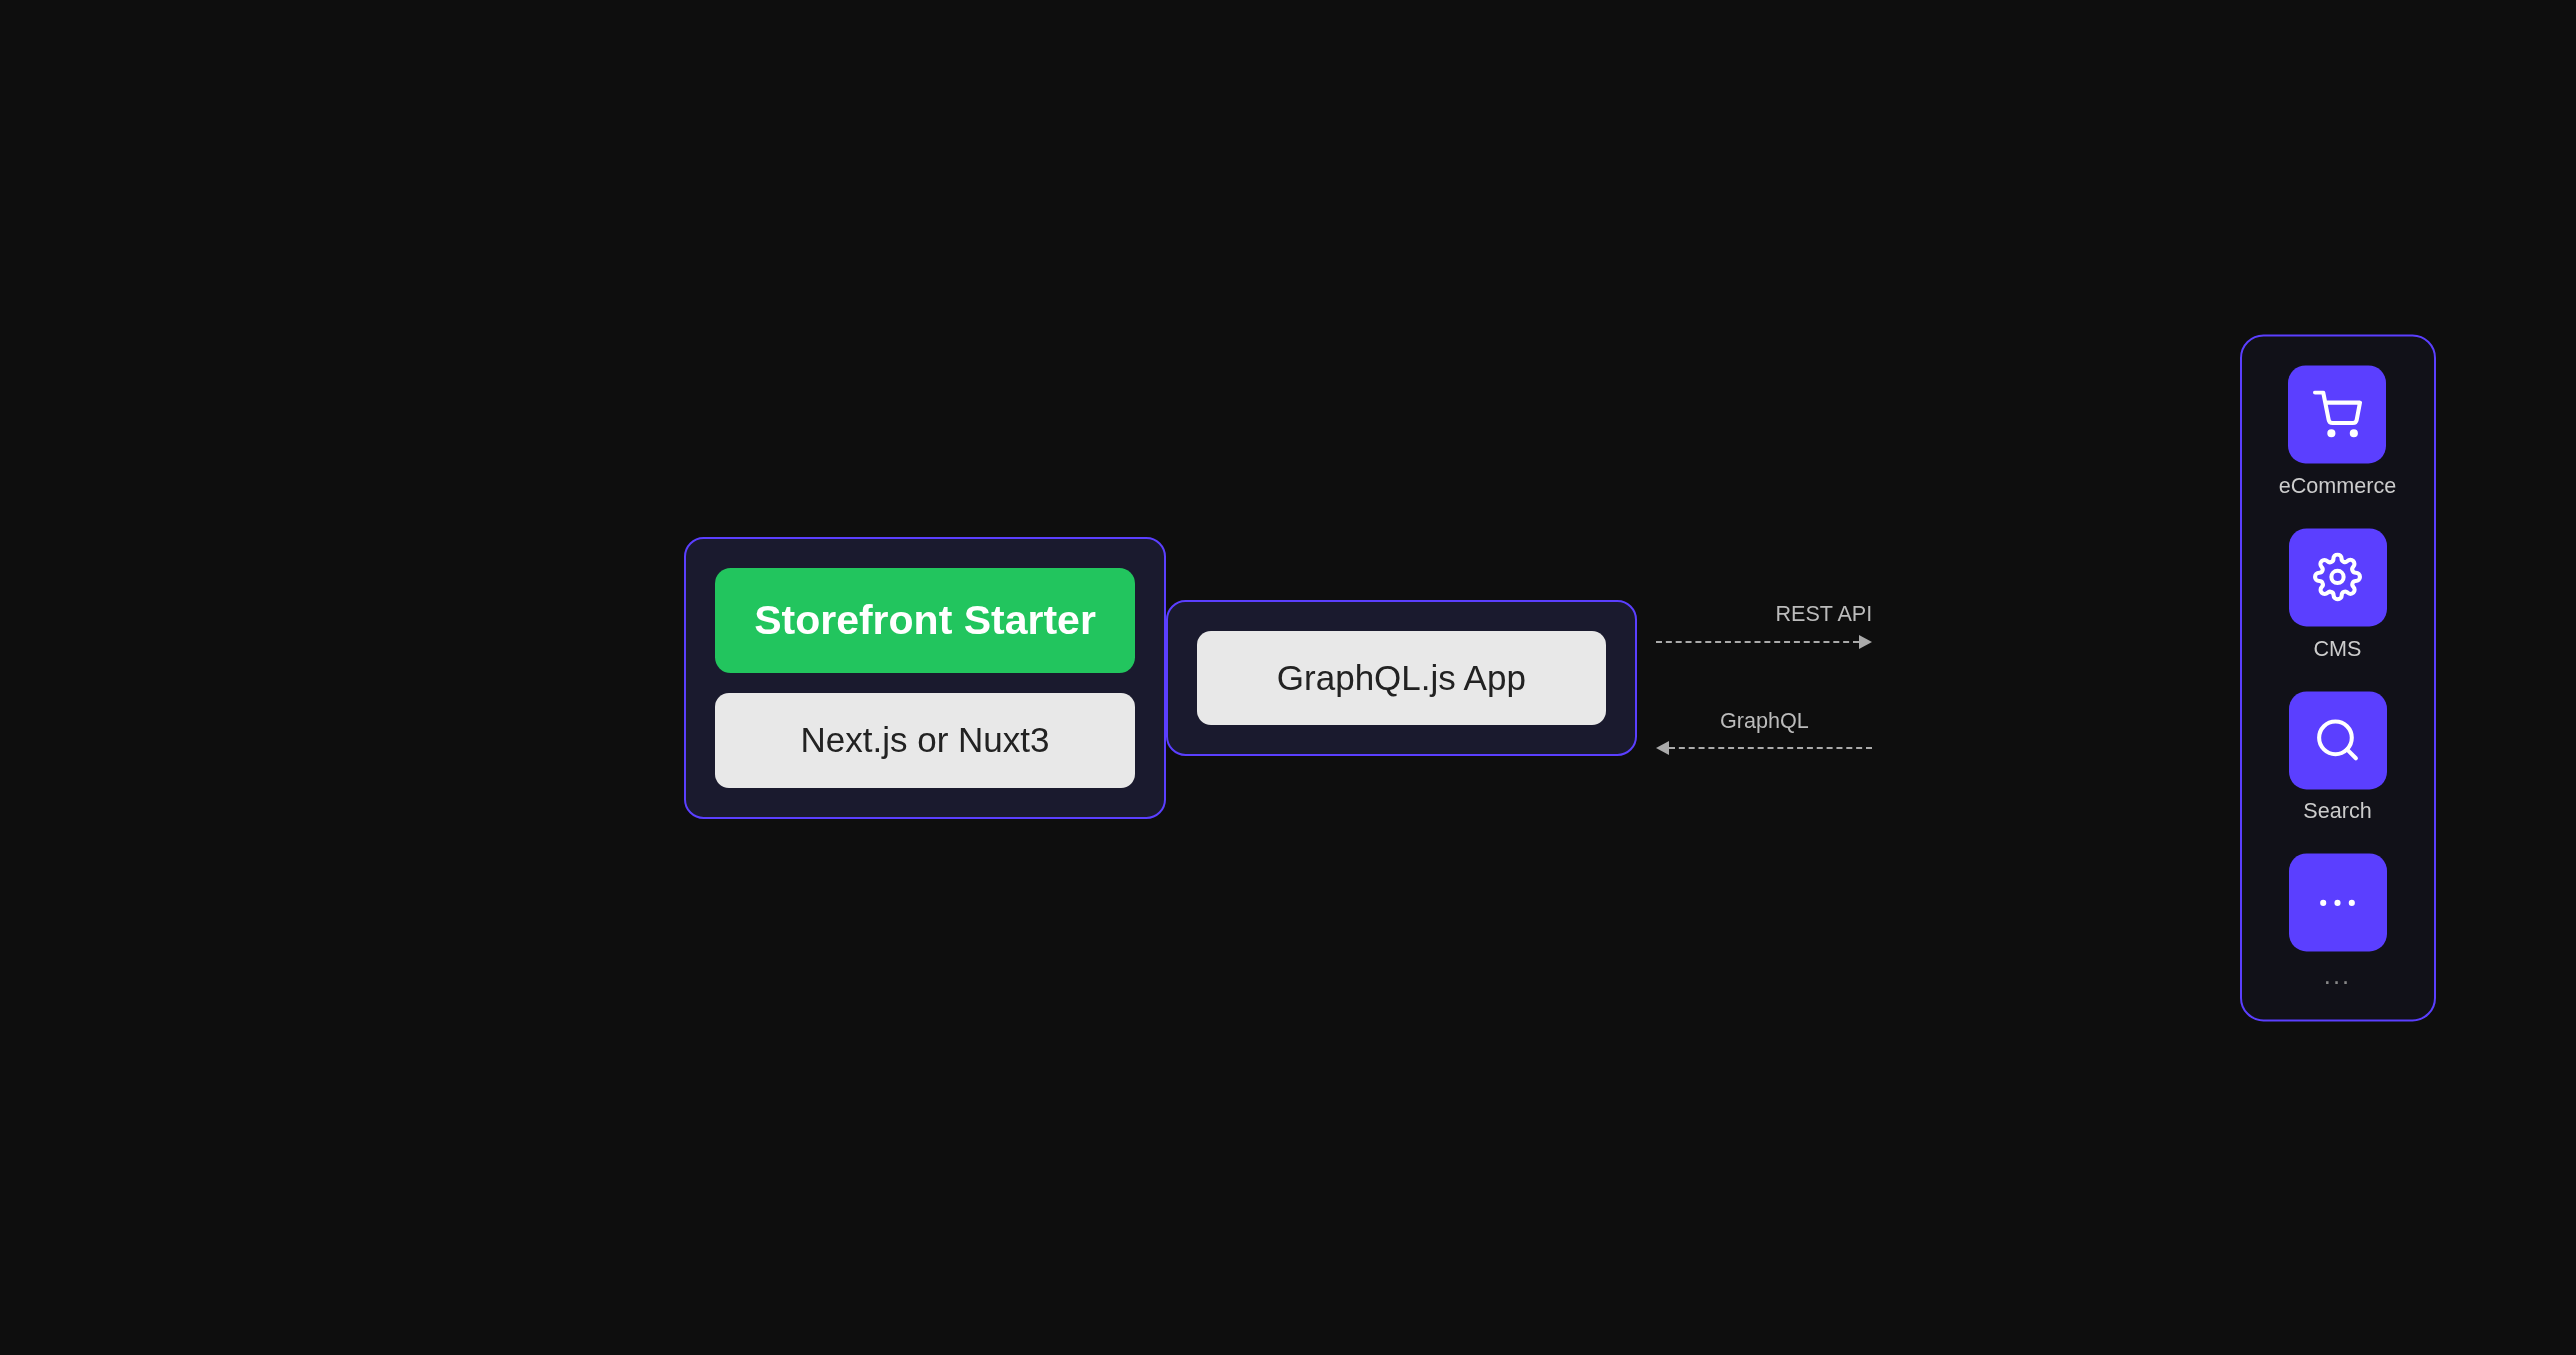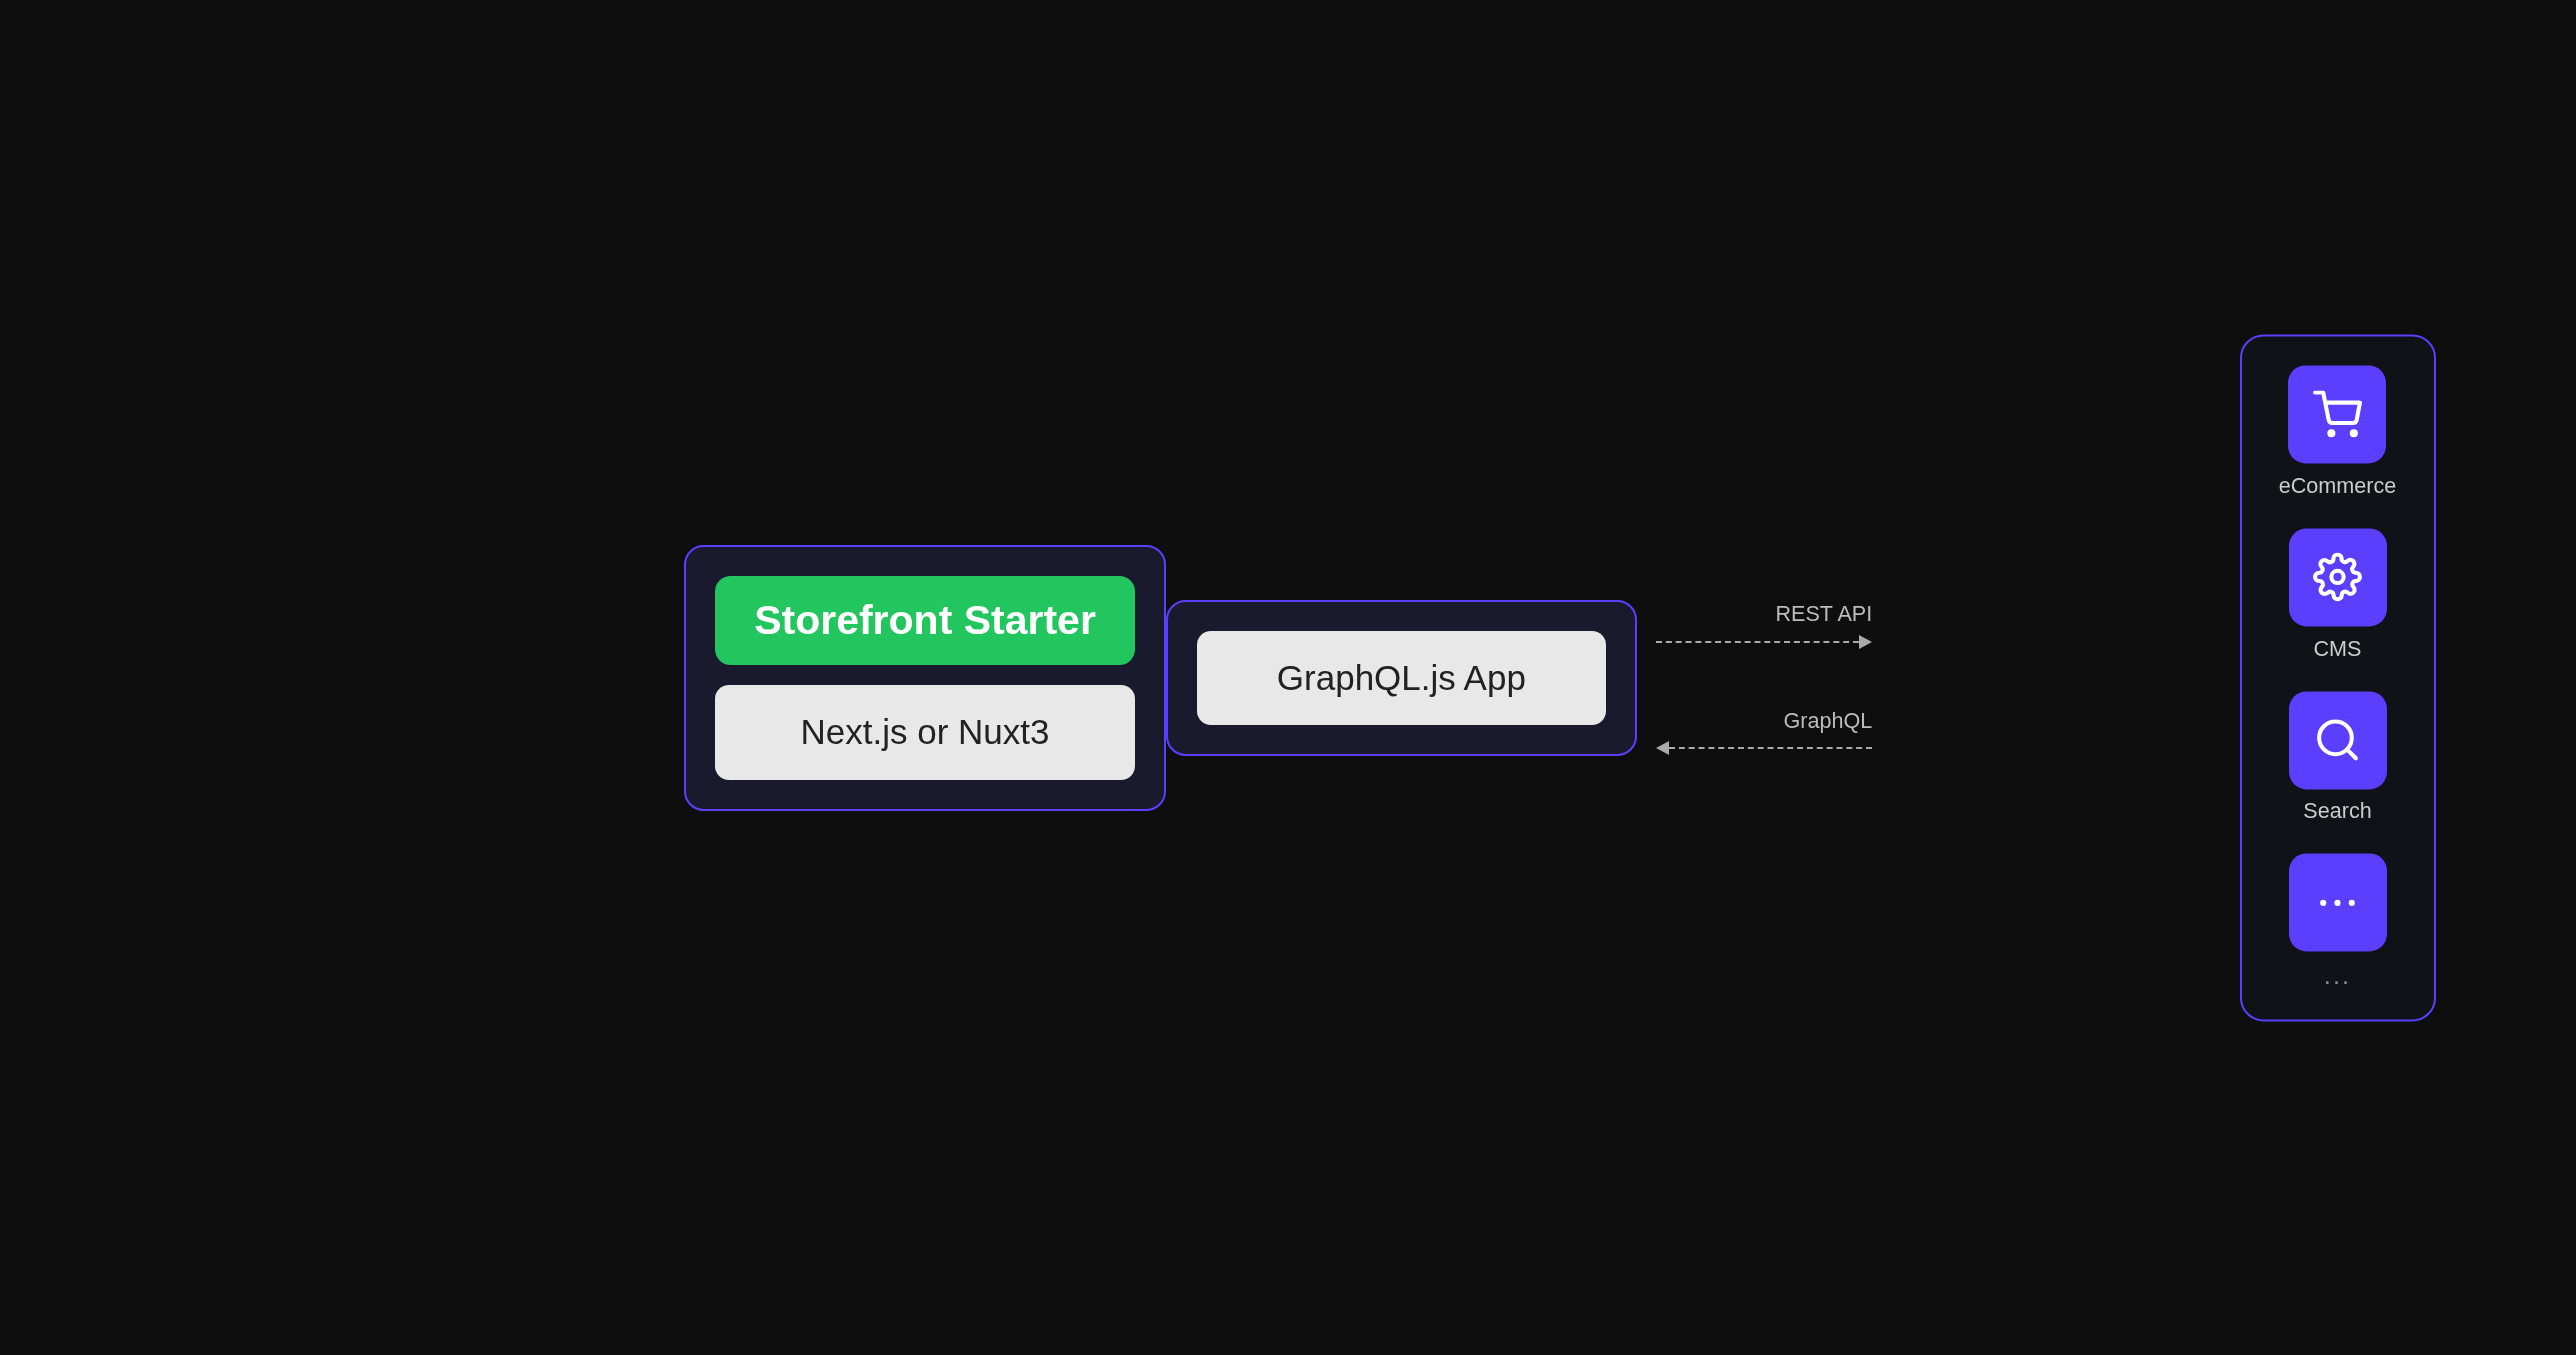--- a/index.html
+++ b/index.html
@@ -33,21 +33,21 @@
       padding: 29px;
       display: flex;
       flex-direction: column;
       gap: 19.6px;
       min-width: 471px;
     }
 
     .node-green-pill {
       background: #22c55e;
       border-radius: 15.7px;
-      padding: 21px 39px;
+      padding: 29px 39px;
       text-align: center;
       color: white;
       font-size: 41px;
       font-weight: 700;
     }
 
     .node-white-pill {
       background: #e8e8e8;
       border-radius: 14px;
       padding: 27.4px 39px;
@@ -135,21 +135,21 @@
 
     .arrow-with-label {
       display: flex;
       flex-direction: column;
       align-items: flex-end;
       gap: 7.8px;
       width: 100%;
     }
 
     .arrow-with-label.left-align {
-      align-items: flex-end;
+      align-items: center;
     }
 
     .arrow-label-text {
       color: #bbbbbb;
       font-size: 21.6px;
       font-weight: 500;
     }
 
     .dashed-arrow-right {
       display: flex;

